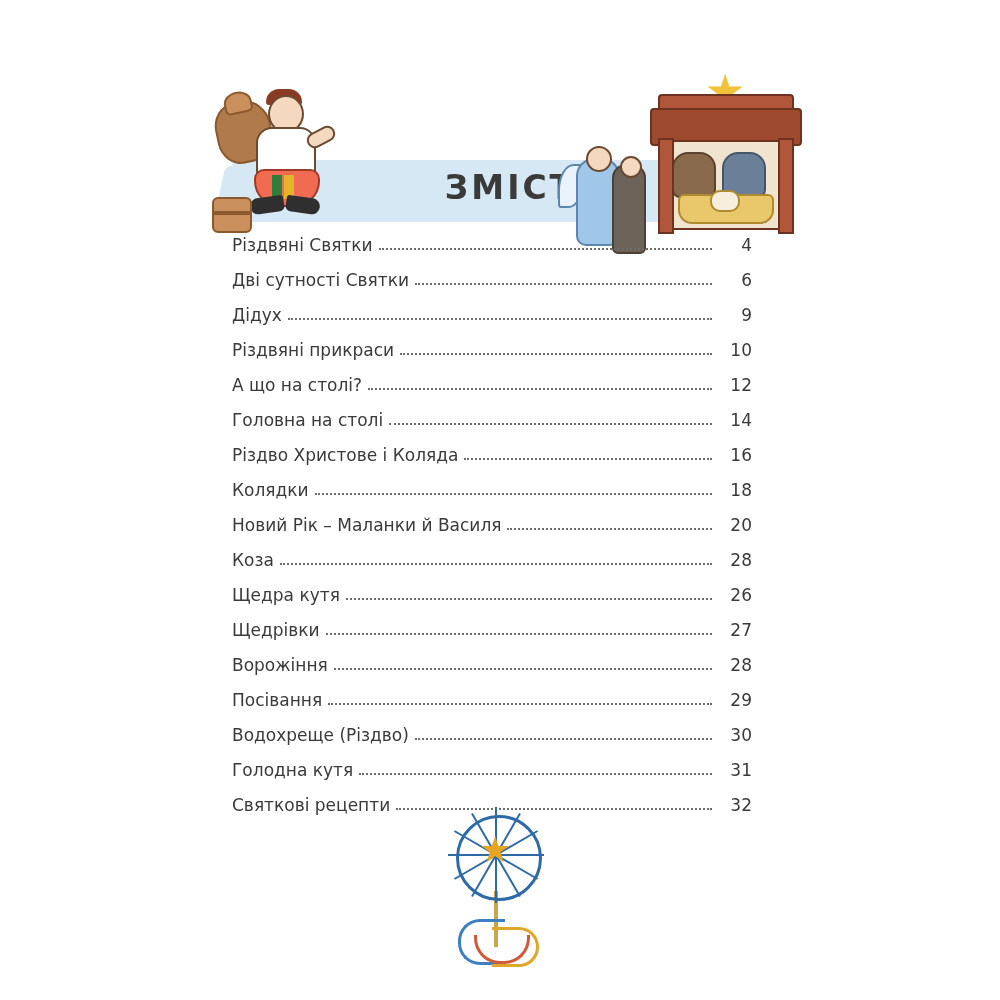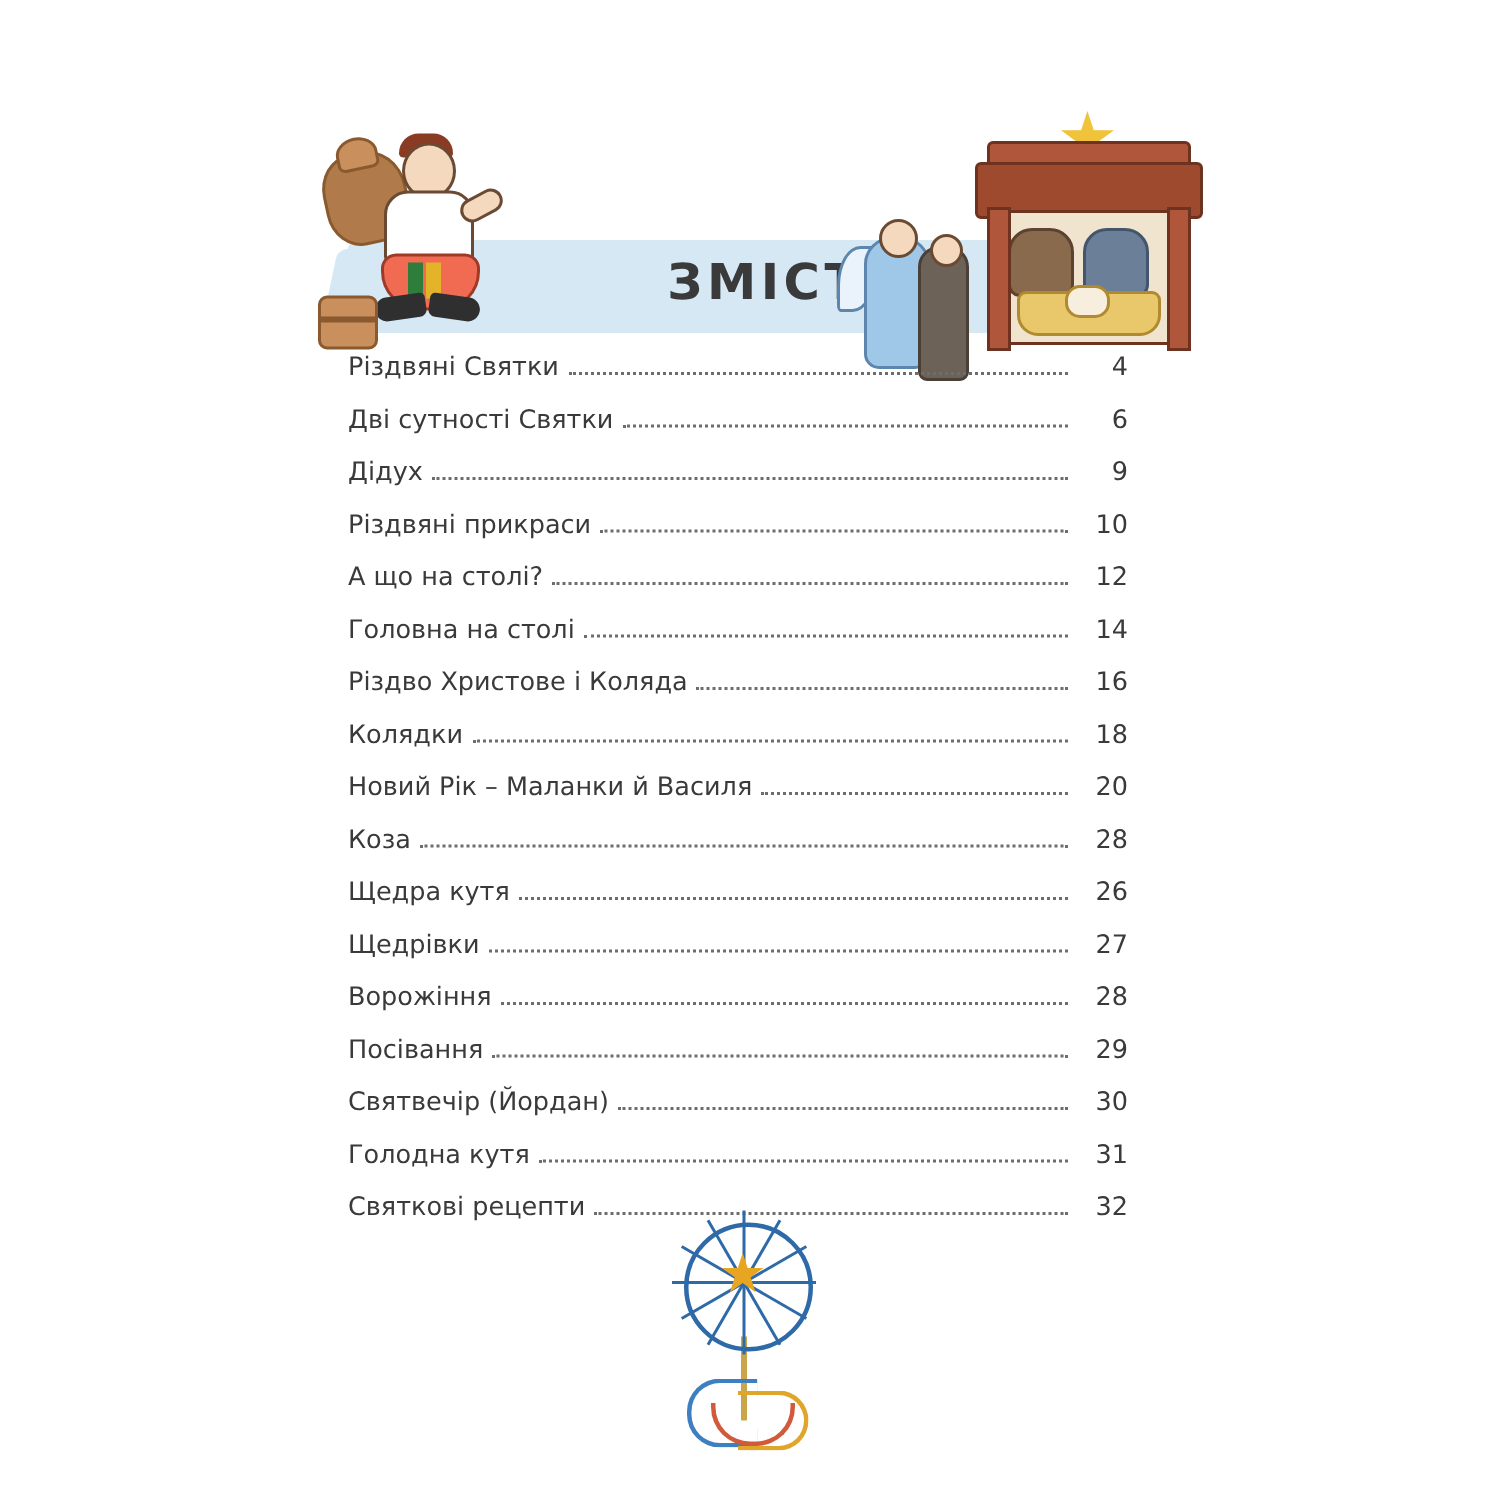--- a/index.html
+++ b/index.html
@@ -613,21 +613,21 @@
       <span class="toc-page">28</span>
     </div>
 
     <div class="toc-row">
       <span class="toc-label">Посівання</span>
       <span class="toc-dots"></span>
       <span class="toc-page">29</span>
     </div>
 
     <div class="toc-row">
-      <span class="toc-label">Святвечір (Йордан)</span>
+      <span class="toc-label">Водохреще (Різдво)</span>
       <span class="toc-dots"></span>
       <span class="toc-page">30</span>
     </div>
 
     <div class="toc-row">
       <span class="toc-label">Голодна кутя</span>
       <span class="toc-dots"></span>
       <span class="toc-page">31</span>
     </div>
 

